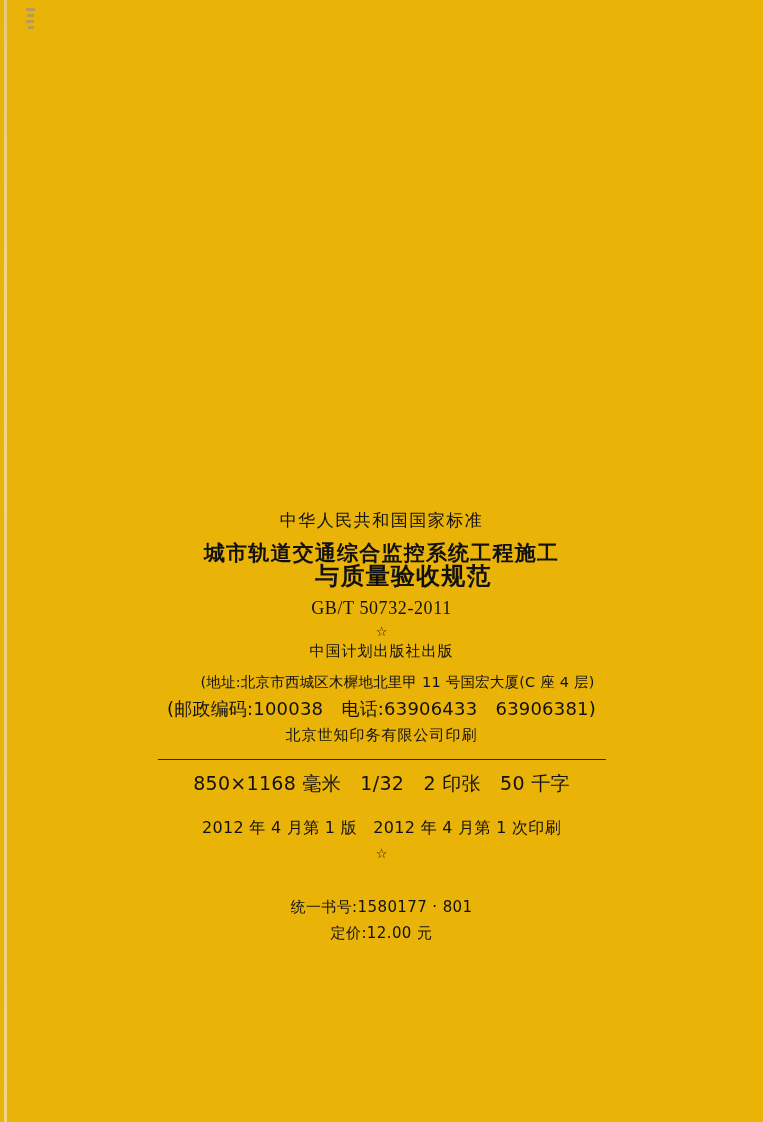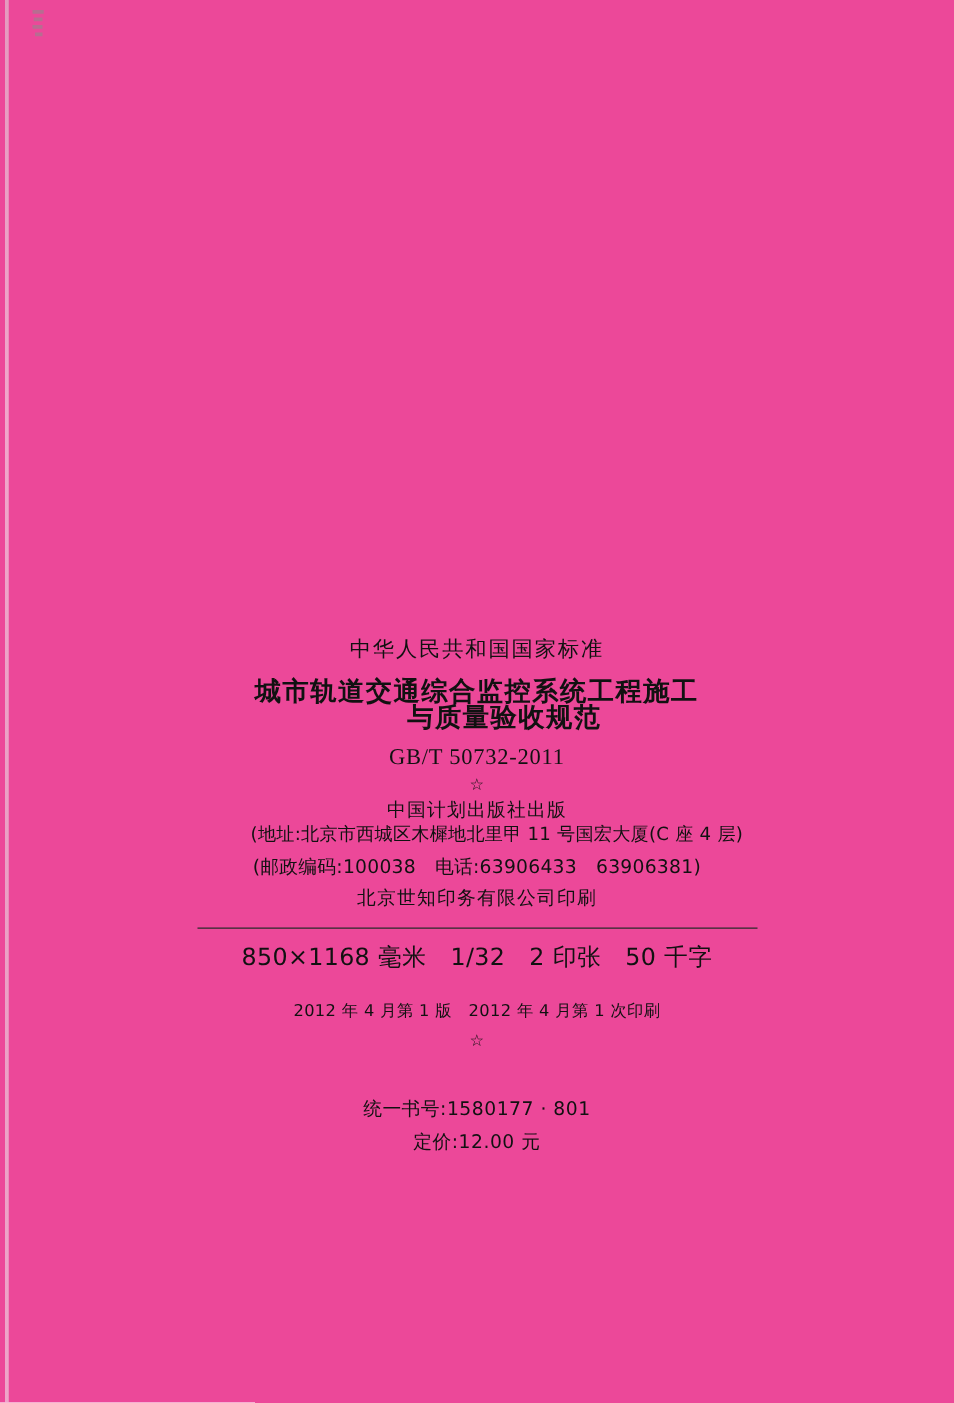--- a/index.html
+++ b/index.html
@@ -13,21 +13,21 @@
     position: relative;
     font-family: "DejaVu Sans", "Liberation Sans", sans-serif;
     color: #111111;
     overflow: hidden;
   }
 
   
   .page {
     position: absolute;
     inset: 0;
-    background: #ec4899;
+    background: #eab308;
   }
   .scan-edge-left {
     position: absolute;
     left: 4px;
     top: 0;
     width: 3px;
     height: 1122px;
     background: linear-gradient(to bottom, #dedede, #f4f4f4 30%, #e8e8e8 60%, #f0f0f0);
     opacity: .55;
   }
@@ -69,50 +69,50 @@
     margin-bottom: 14px;
     font-family: "DejaVu Sans", "Liberation Sans", sans-serif;
   }
 
   .std-title1 {
     font-size: 21px;
     font-weight: bold;
     letter-spacing: 1.2px;
   }
   .std-title2 {
-    font-size: 21px;
+    font-size: 24px;
     font-weight: bold;
     letter-spacing: 1.2px;
     margin-bottom: 11px;
     padding-left: 44px;
   }
   .std-code {
     font-size: 18px;
     letter-spacing: 0.6px;
     margin-bottom: 8px;
     font-family: Liberation Serif, serif;
   }
   .star {
     font-size: 13px;
     line-height: 1;
     margin-bottom: 6px;
   }
   .pub {
     font-size: 15px;
     letter-spacing: 1px;
-    margin-bottom: 5px;
+    margin-bottom: 16px;
   }
   .addr {
     font-size: 14.5px;
     letter-spacing: 0.2px;
     margin-bottom: 10px;
     padding-left: 32px;
   }
   .post {
-    font-size: 15px;
+    font-size: 18px;
     letter-spacing: 0.2px;
     margin-bottom: 10px;
   }
   .dist {
     font-size: 15px;
     letter-spacing: 1px;
     margin-bottom: 10px;
   }
   .printer {
     font-size: 15px;
@@ -127,21 +127,21 @@
     margin: 0 auto 14px auto;
   }
 
   .spec1 {
     font-size: 19px;
     letter-spacing: 0.3px;
     margin-bottom: 27px;
     text-align: center;
   }
   .spec2 {
-    font-size: 13px;
+    font-size: 16px;
     letter-spacing: 0.3px;
     margin-bottom: 11px;
   }
   .spec3 {
     font-size: 14.5px;
     letter-spacing: 0.3px;
     margin-bottom: 9px;
   }
   .star2 {
     font-size: 13px;

